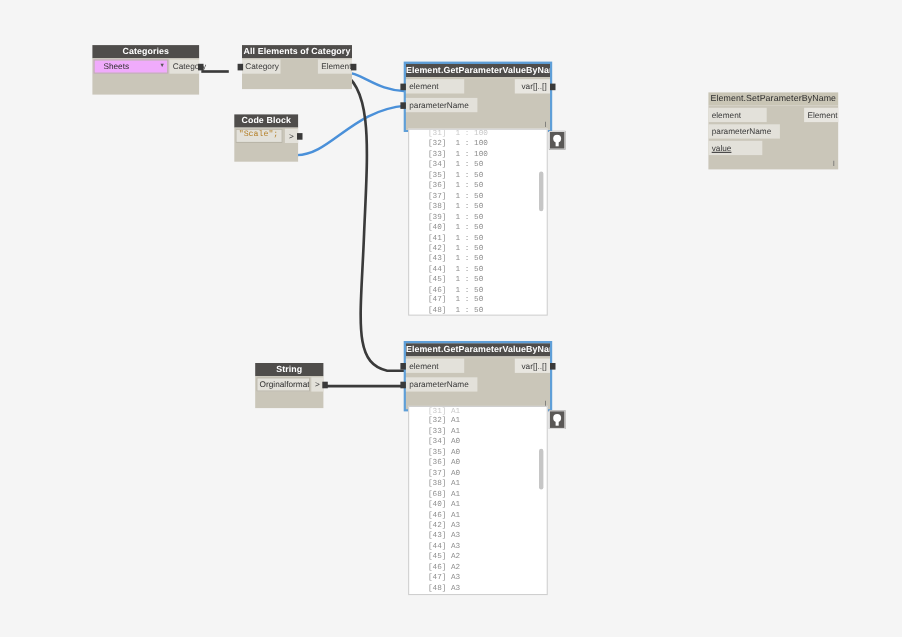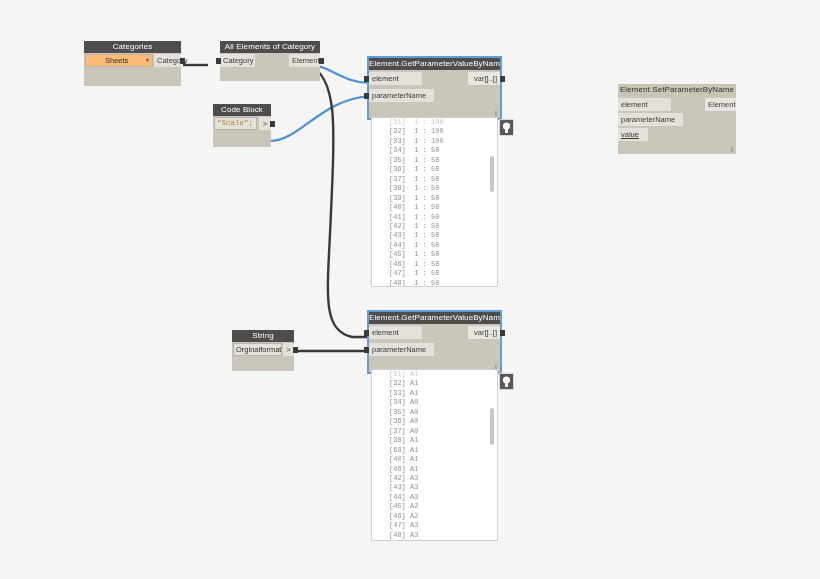--- a/index.html
+++ b/index.html
@@ -24,21 +24,21 @@
   .node {
     position: absolute;
     box-sizing: border-box;
     font-size: 8px;
     color: #2e2e2e;
   }
   .node .hdr {
     background: #4f4d4b;
     color: #ffffff;
     font-size: 8px;
-    font-weight: normal;
+    font-weight: bold;
     text-align: center;
     line-height: 12px;
     height: 12px;
     letter-spacing: .1px;
     white-space: nowrap;
     overflow: hidden;
   }
   .node.tan .hdr {
     background: #c9c5b5;
     color: #2e2e2e;
@@ -82,26 +82,26 @@
   }
 
   
   #n-categories { left: 84px; top: 41px; width: 97px; }
   #n-categories .hdr { width: 97px; }
   #n-categories .body { width: 97px; height: 33px; }
   .dropdown {
     position: absolute;
     left: 1px; top: 1px;
     width: 68px; height: 13px;
-    background: #fdba74;
+    background: #f0abfc;
     border: 1px solid #b9b5a8;
     box-sizing: border-box;
     font-size: 7.5px;
     line-height: 11px;
-    padding-left: 19px;
+    padding-left: 8px;
     color: #2e2e2e;
   }
   .dropdown .caret {
     position: absolute; right: 3px; top: 0px;
     font-size: 6px; color: #555;
   }
 
   
   #n-allelems { left: 208px; top: 41px; width: 100px; margin-left: 12px; }
   #n-allelems .hdr { width: 100px; }
@@ -145,21 +145,21 @@
   }
 
   
   .getnode { width: 131px; }
   .getnode .hdr { width: 131px; }
   .getnode .body { width: 131px; height: 48px; }
   #n-get1 { left: 369px; top: 58px; }
   #n-get2 { left: 369px; top: 312px; }
 
   
-  #n-set { left: 618px; top: 84px; width: 118px; }
+  #n-set { left: 644px; top: 84px; width: 118px; }
   #n-set .hdr { width: 118px; }
   #n-set .body { width: 118px; height: 58px; }
 
   
   .preview {
     position: absolute;
     background: #ffffff;
     border: 1px solid #cfcfcf;
     box-sizing: border-box;
     overflow: hidden;
@@ -347,19 +347,19 @@
       <circle cx="4.5" cy="4" r="3.6" fill="#ffffff"></circle>
       <rect x="3.1" y="6.6" width="2.8" height="4.4" fill="#ffffff"></rect>
     </svg>
   </div>
 
   <div class="node tan" id="n-set">
     <div class="hdr">Element.SetParameterByName</div>
     <div class="body">
       <div class="port" style="left:0px; top:2px; width:53px;">element</div>
       <div class="port" style="left:0px; top:17px; width:65px;">parameterName</div>
-      <div class="port" style="left:0px; top:32px; width:30px;text-decoration:underline;">value</div>
+      <div class="port" style="left:0px; top:32px; width:49px;text-decoration:underline;">value</div>
       <div class="port out outlight" style="right:0px; top:2px; width:31px;">Element</div>
       <div class="corner">I</div>
     </div>
   </div>
 
 </div>
 
 </body></html>

